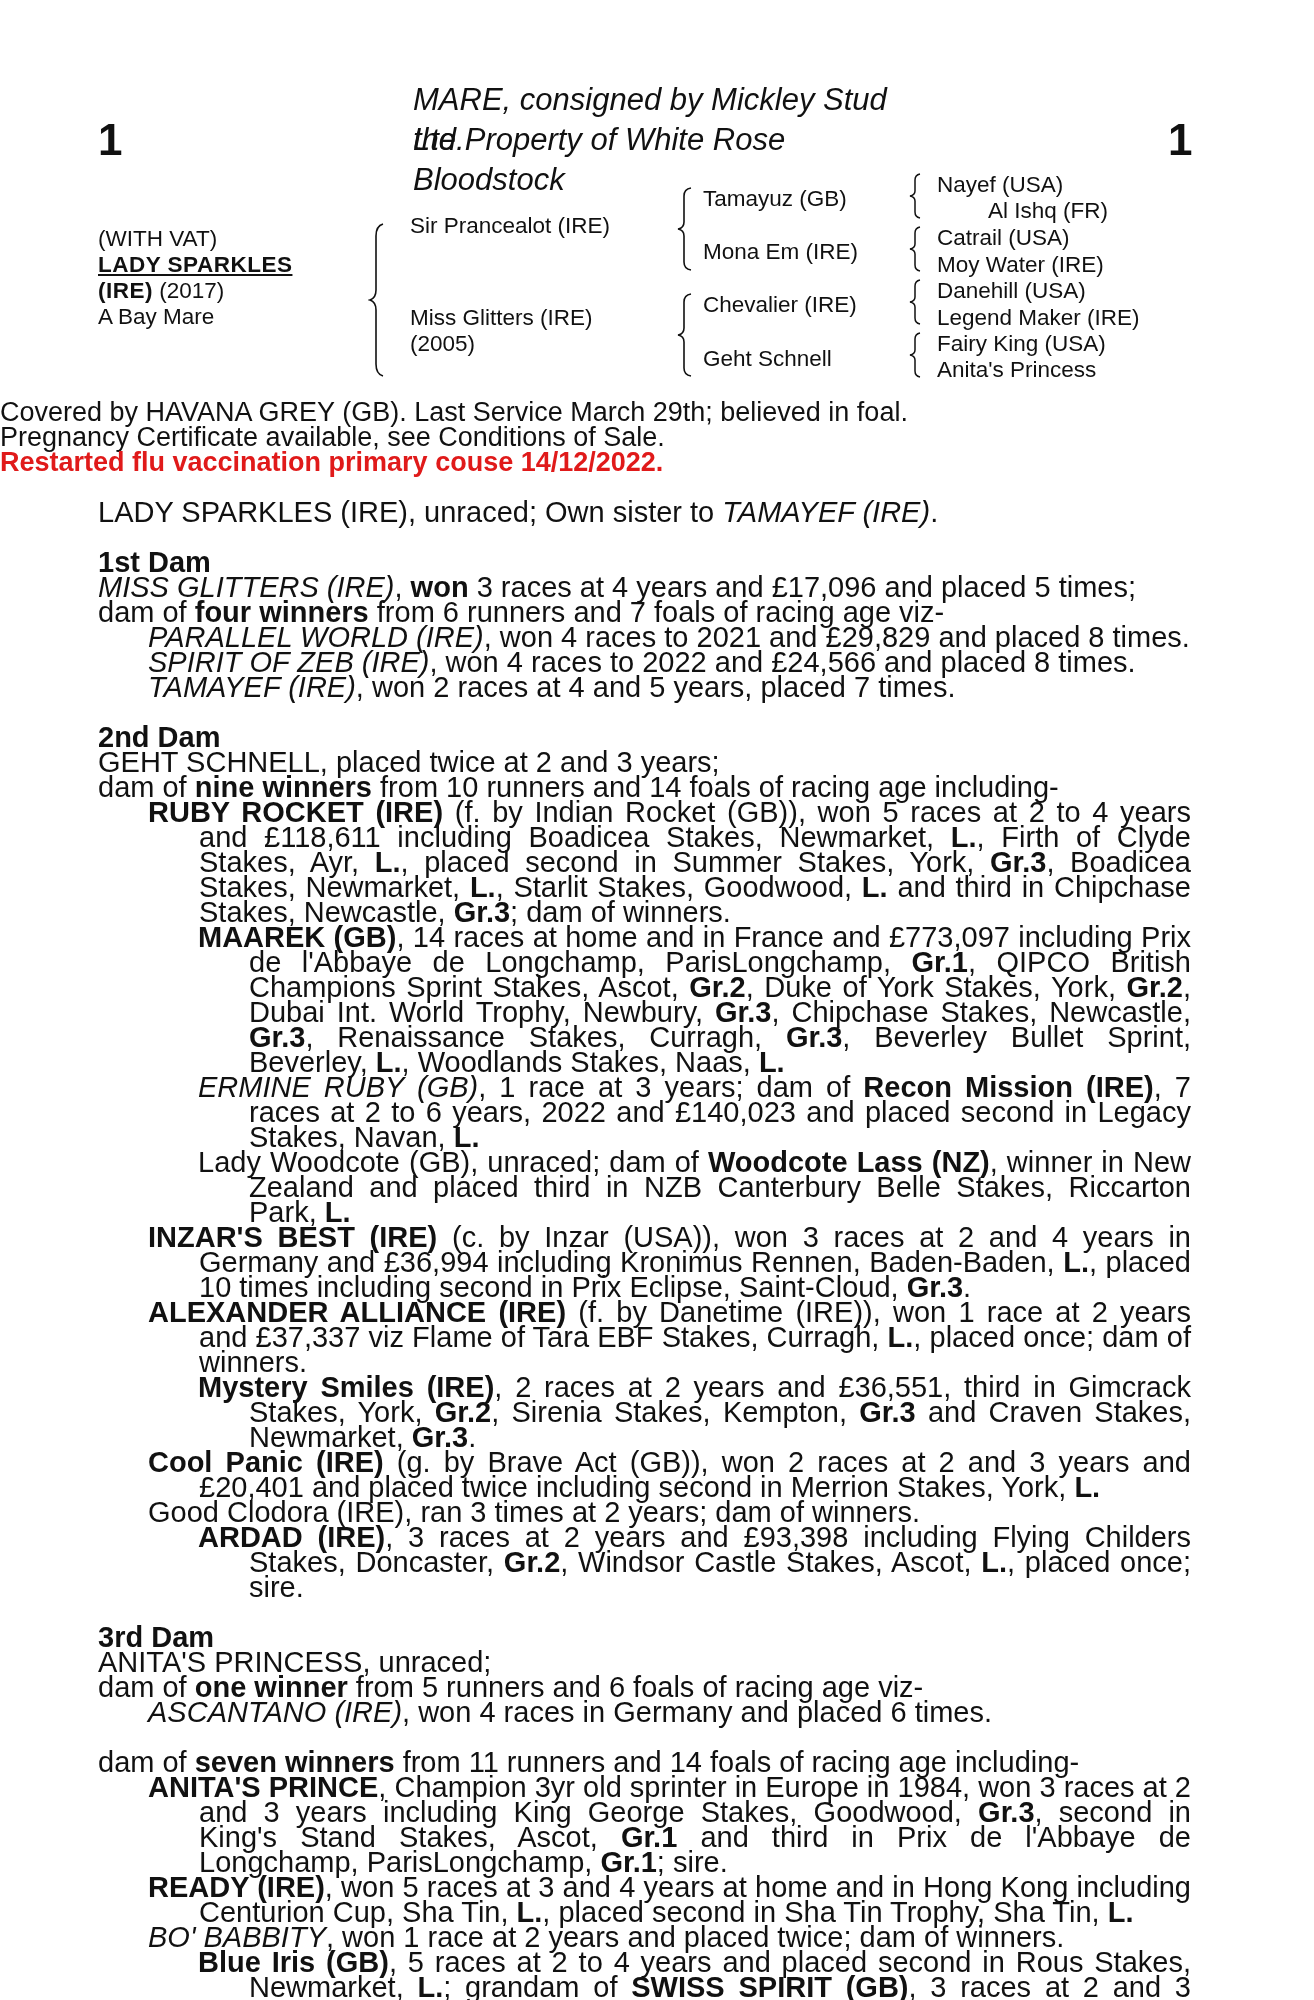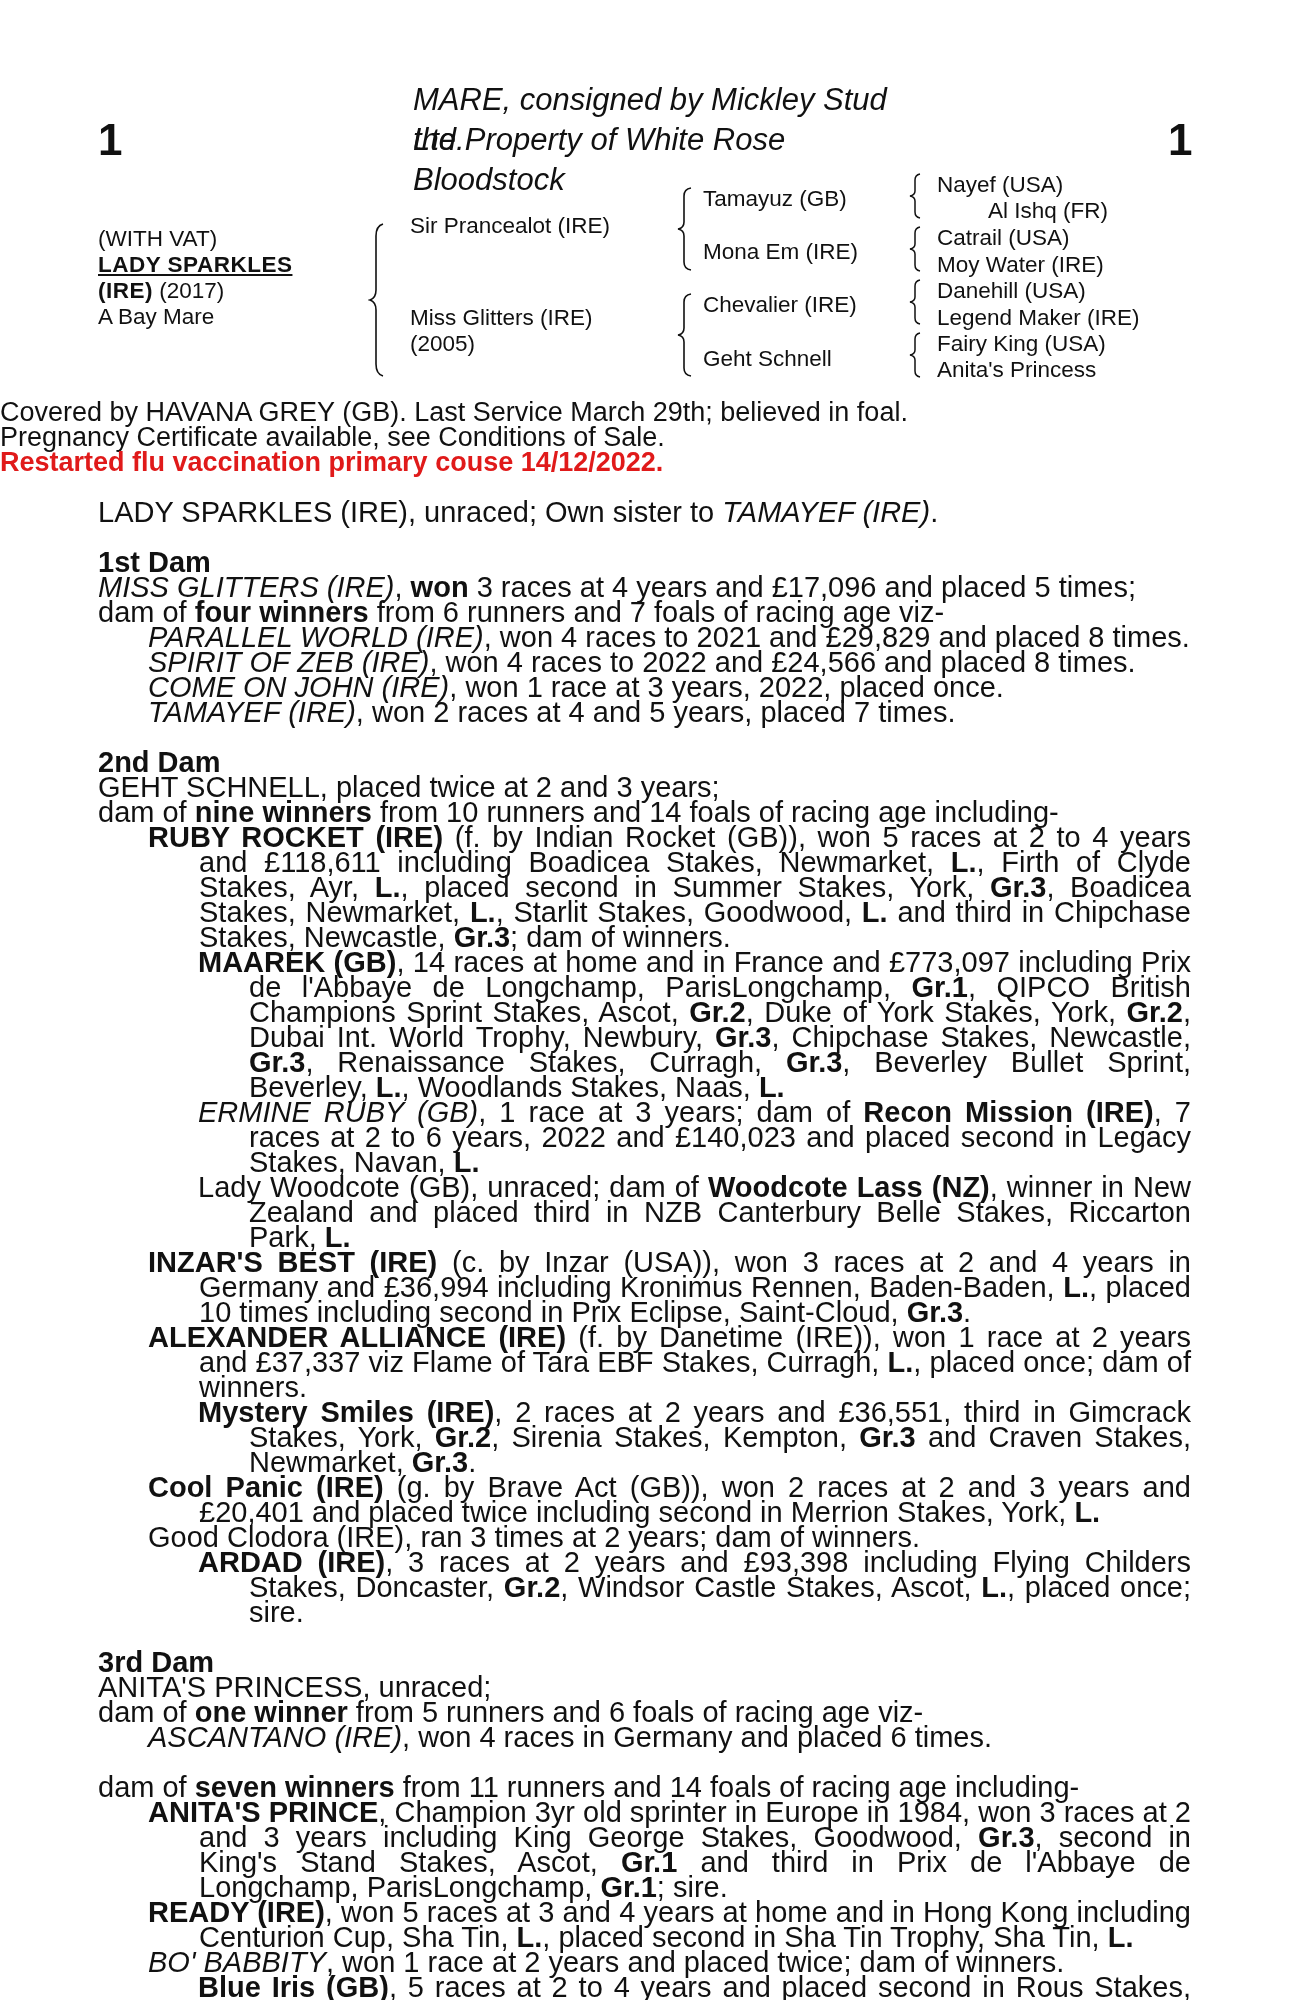--- a/index.html
+++ b/index.html
@@ -82,21 +82,20 @@
 <div class="center-note red" style="top:450px;">Restarted flu vaccination primary couse 14/12/2022.</div>
 
 <div class="body-block" style="top:500px;" id="body-block">
     <p class="para ind0"><span>LADY SPARKLES (IRE), unraced; Own sister to </span><span class="i">TAMAYEF (IRE)</span><span>.</span></p>
     <div class="gap"></div>
     <div class="heading">1st Dam</div>
     <p class="para ind0"><span class="i">MISS GLITTERS (IRE)</span><span>, </span><span class="b">won</span><span> 3 races at 4 years and £17,096 and placed 5 times;</span></p>
     <p class="para ind0"><span>dam of </span><span class="b">four winners</span><span> from 6 runners and 7 foals of racing age viz-</span></p>
     <p class="para ind1"><span class="i">PARALLEL WORLD (IRE)</span><span>, won 4 races to 2021 and £29,829 and placed 8 times.</span></p>
     <p class="para ind1"><span class="i">SPIRIT OF ZEB (IRE)</span><span>, won 4 races to 2022 and £24,566 and placed 8 times.</span></p>
-    <p class="para ind1"><span class="i">COME ON JOHN (IRE)</span><span>, won 1 race at 3 years, 2022, placed once.</span></p>
     <p class="para ind1"><span class="i">TAMAYEF (IRE)</span><span>, won 2 races at 4 and 5 years, placed 7 times.</span></p>
     <div class="gap"></div>
     <div class="heading">2nd Dam</div>
     <p class="para ind0"><span>GEHT SCHNELL, placed twice at 2 and 3 years;</span></p>
     <p class="para ind0"><span>dam of </span><span class="b">nine winners</span><span> from 10 runners and 14 foals of racing age including-</span></p>
     <p class="para i1h"><span class="b">RUBY ROCKET (IRE)</span><span> (f. by Indian Rocket (GB)), won 5 races at 2 to 4 years and £118,611 including Boadicea Stakes, Newmarket, </span><span class="b">L.</span><span>, Firth of Clyde Stakes, Ayr, </span><span class="b">L.</span><span>, placed second in Summer Stakes, York, </span><span class="b">Gr.3</span><span>, Boadicea Stakes, Newmarket, </span><span class="b">L.</span><span>, Starlit Stakes, Goodwood, </span><span class="b">L.</span><span> and third in Chipchase Stakes, Newcastle, </span><span class="b">Gr.3</span><span>; dam of winners.</span></p>
     <p class="para i2h"><span class="b">MAAREK (GB)</span><span>, 14 races at home and in France and £773,097 including Prix de l'Abbaye de Longchamp, ParisLongchamp, </span><span class="b">Gr.1</span><span>, QIPCO British Champions Sprint Stakes, Ascot, </span><span class="b">Gr.2</span><span>, Duke of York Stakes, York, </span><span class="b">Gr.2</span><span>, Dubai Int. World Trophy, Newbury, </span><span class="b">Gr.3</span><span>, Chipchase Stakes, Newcastle, </span><span class="b">Gr.3</span><span>, Renaissance Stakes, Curragh, </span><span class="b">Gr.3</span><span>, Beverley Bullet Sprint, Beverley, </span><span class="b">L.</span><span>, Woodlands Stakes, Naas, </span><span class="b">L.</span></p>
     <p class="para i2h"><span class="i">ERMINE RUBY (GB)</span><span>, 1 race at 3 years; dam of </span><span class="b">Recon Mission (IRE)</span><span>, 7 races at 2 to 6 years, 2022 and £140,023 and placed second in Legacy Stakes, Navan, </span><span class="b">L.</span></p>
     <p class="para i2h"><span>Lady Woodcote (GB), unraced; dam of </span><span class="b">Woodcote Lass (NZ)</span><span>, winner in New Zealand and placed third in NZB Canterbury Belle Stakes, Riccarton Park, </span><span class="b">L.</span></p>
     <p class="para i1h"><span class="b">INZAR'S BEST (IRE)</span><span> (c. by Inzar (USA)), won 3 races at 2 and 4 years in Germany and £36,994 including Kronimus Rennen, Baden-Baden, </span><span class="b">L.</span><span>, placed 10 times including second in Prix Eclipse, Saint-Cloud, </span><span class="b">Gr.3</span><span>.</span></p>

